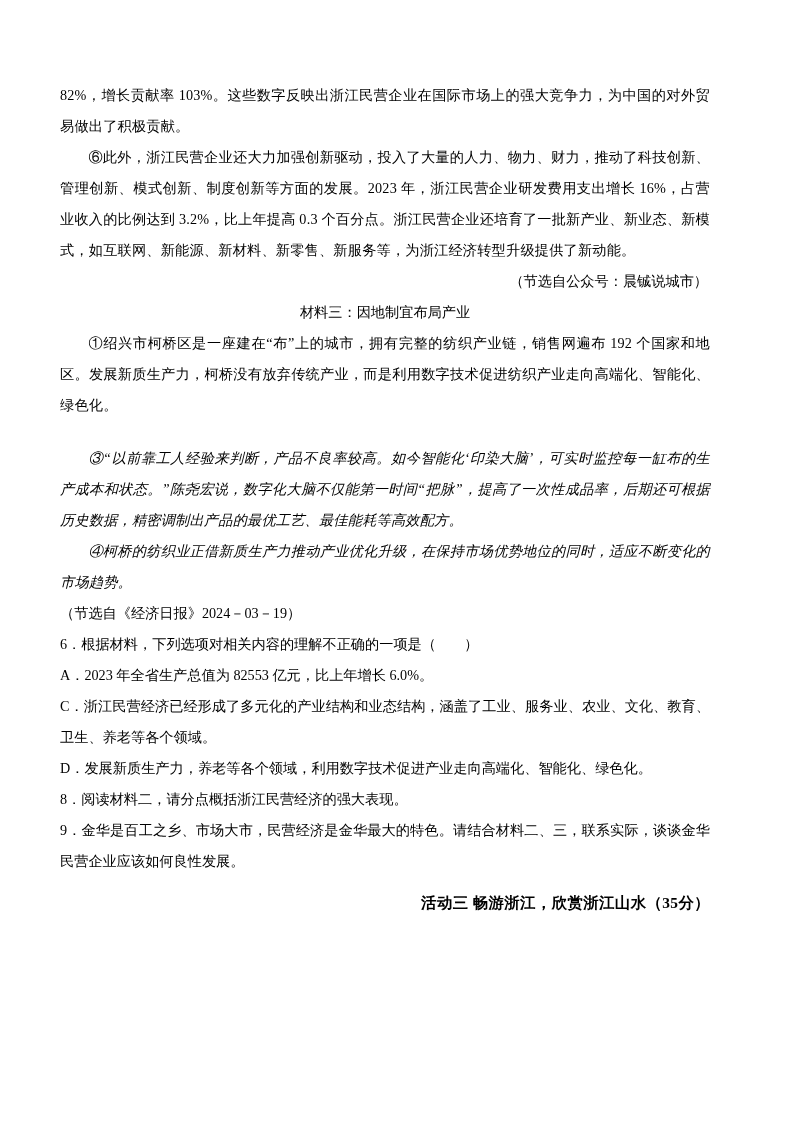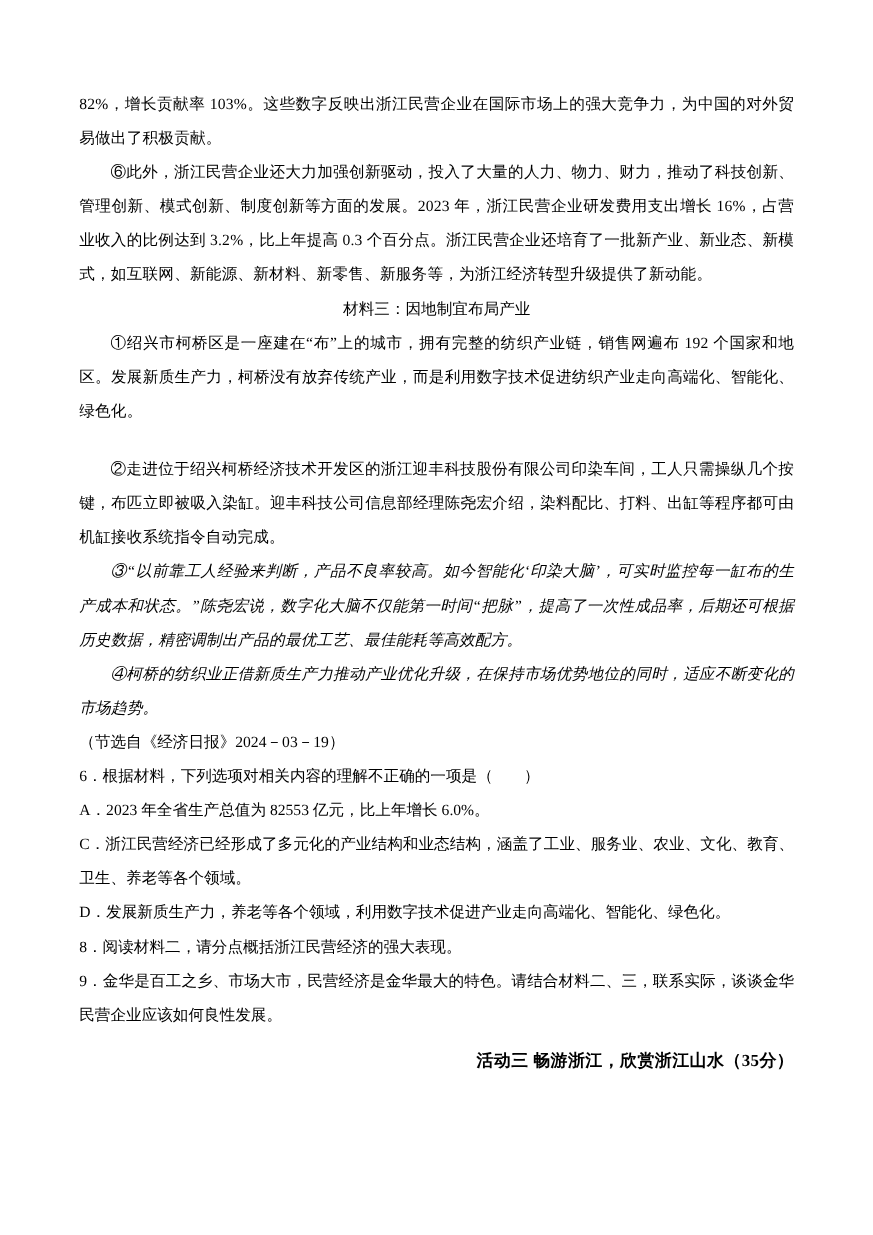--- a/index.html
+++ b/index.html
@@ -16,21 +16,21 @@
     position: relative;
     width: 794px;
     height: 1123px;
     margin: 0 auto;
     background: #ffffff;
     overflow: hidden;
     box-sizing: border-box;
   }
   .content {
     position: absolute;
-    left: 72px;
+    left: 60px;
     top: 80px;
     width: 650px;
   }
   
   .p {
     font-size: 14.2px;
     line-height: 31px;
     text-align: justify;
     text-justify: inter-ideograph;
     margin: 0;
@@ -93,28 +93,28 @@
 </head>
 <body>
 
 <div class="page">
   <div class="content">
 
     <p class="p">82%，增长贡献率 103%。这些数字反映出浙江民营企业在国际市场上的强大竞争力，为中国的对外贸易做出了积极贡献。</p>
 
     <p class="p p-indent">⑥此外，浙江民营企业还大力加强创新驱动，投入了大量的人力、物力、财力，推动了科技创新、管理创新、模式创新、制度创新等方面的发展。2023 年，浙江民营企业研发费用支出增长 16%，占营业收入的比例达到 3.2%，比上年提高 0.3 个百分点。浙江民营企业还培育了一批新产业、新业态、新模式，如互联网、新能源、新材料、新零售、新服务等，为浙江经济转型升级提供了新动能。</p>
 
+    <p class="attrib">（节选自公众号：晨铖说城市）</p>
 
     <p class="material-head">材料三：因地制宜布局产业</p>
 
     <p class="p p-indent">①绍兴市柯桥区是一座建在“布”上的城市，拥有完整的纺织产业链，销售网遍布 192 个国家和地区。发展新质生产力，柯桥没有放弃传统产业，而是利用数字技术促进纺织产业走向高端化、智能化、绿色化。</p>
 
     <div class="spacer-md"></div>
 
-    <p class="p p-indent">②走进位于绍兴柯桥经济技术开发区的浙江迎丰科技股份有限公司印染车间，工人只需操纵几个按键，布匹立即被吸入染缸。迎丰科技公司信息部经理陈尧宏介绍，染料配比、打料、出缸等程序都可由机缸接收系统指令自动完成。</p>
 
     <p class="p p-indent p-italic">③“以前靠工人经验来判断，产品不良率较高。如今智能化‘印染大脑’，可实时监控每一缸布的生产成本和状态。”陈尧宏说，数字化大脑不仅能第一时间“把脉”，提高了一次性成品率，后期还可根据历史数据，精密调制出产品的最优工艺、最佳能耗等高效配方。</p>
 
     <p class="p p-indent p-italic">④柯桥的纺织业正借新质生产力推动产业优化升级，在保持市场优势地位的同时，适应不断变化的市场趋势。</p>
 
     <p class="attrib attrib-2">（节选自《经济日报》2024－03－19）</p>
 
     <p class="q">6．根据材料，下列选项对相关内容的理解不正确的一项是（　　）</p>
     <p class="opt">A．2023 年全省生产总值为 82553 亿元，比上年增长 6.0%。</p>
     <p class="opt">C．浙江民营经济已经形成了多元化的产业结构和业态结构，涵盖了工业、服务业、农业、文化、教育、卫生、养老等各个领域。</p>

